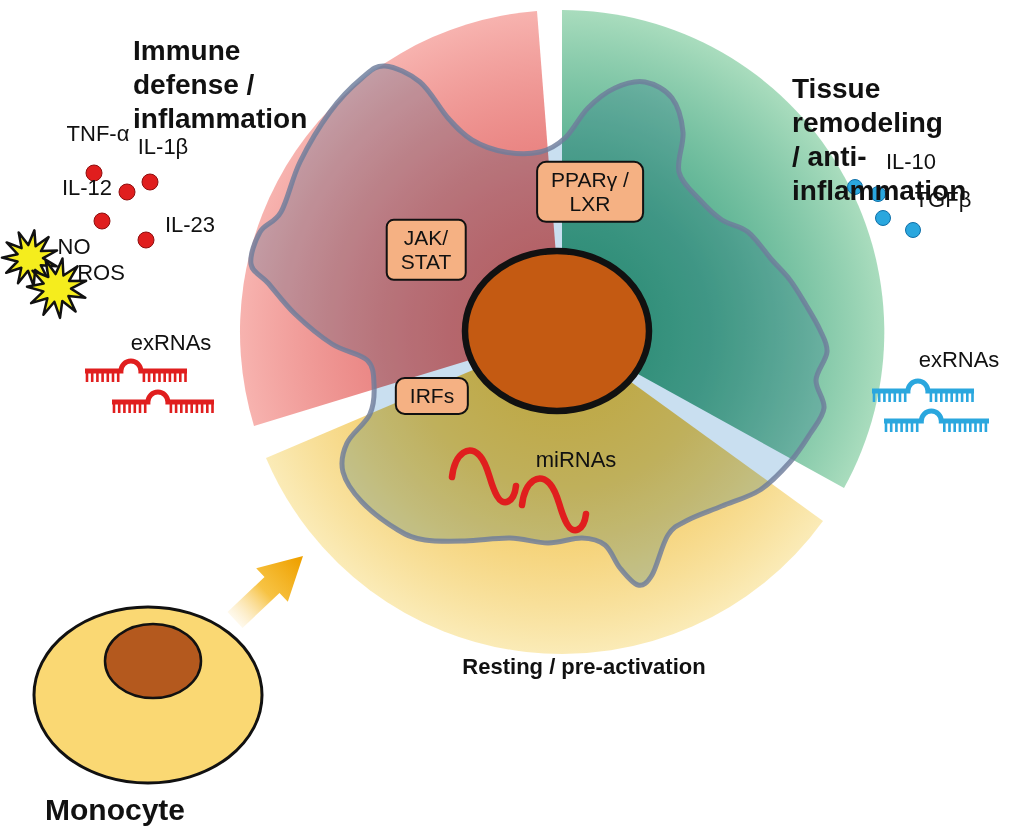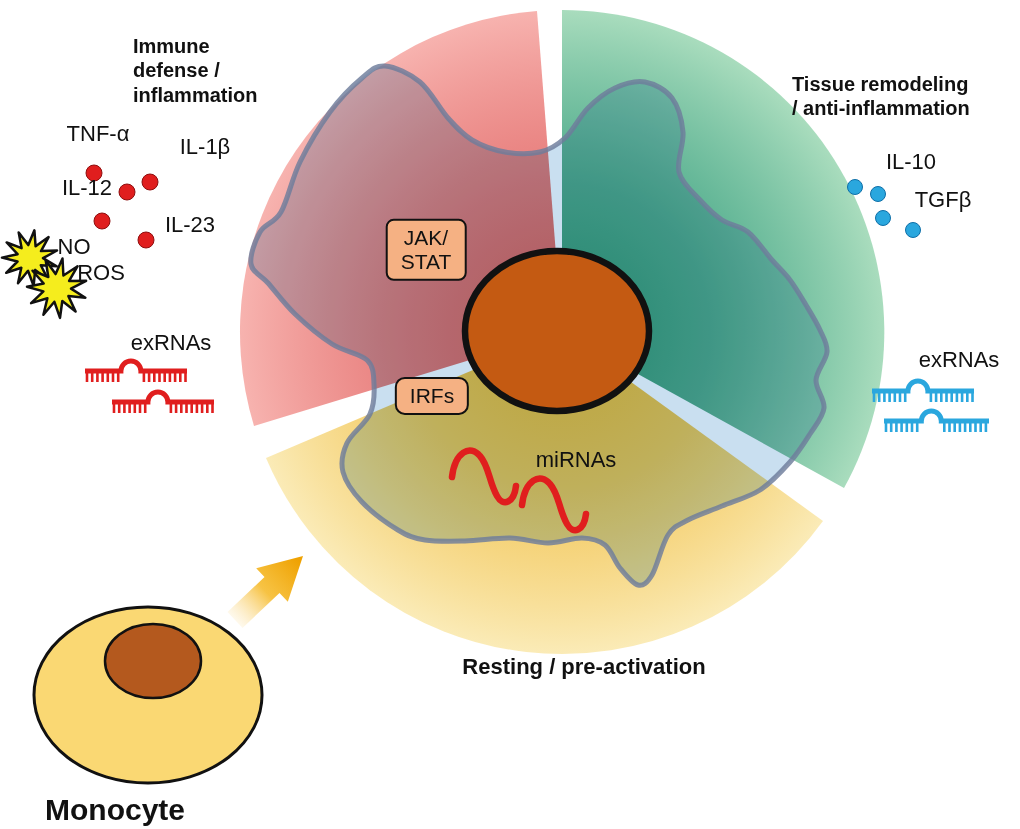--- a/index.html
+++ b/index.html
@@ -1,21 +1,21 @@
 <!DOCTYPE html>
 <html style="--box-fill: #F5B183;"><head>
 <meta charset="utf-8">
 <style>
   html,body{margin:0;padding:0;background:#fff;}
   #stage{position:relative;width:1020px;height:829px;background:#fff;overflow:hidden;
          font-family:"Liberation Sans",sans-serif;color:#111;}
   #scene{position:absolute;left:0;top:0;}
   .lbl{position:absolute;white-space:pre-line;line-height:1.18;color:#111;}
   .centered{transform:translate(-50%,-50%);text-align:center;}
-  .section-lbl{font-weight:bold;font-size:20px;line-height:1.22;}
+  .section-lbl{font-weight:bold;font-size:28px;line-height:1.22;}
   .signal-lbl{font-size:22px;}
   .tfbox{position:absolute;transform:translate(-50%,-50%);text-align:center;
          background:var(--box-fill,#F5B183);border:2.5px solid #111;border-radius:10px;
          padding:5px 13px;font-size:21px;line-height:1.15;white-space:pre-line;}
 </style>
 </head>
 <body>
 
 <div id="stage">
 
@@ -89,29 +89,31 @@
 
   <div class="lbl section-lbl" style="left:133px;top:34px;">Immune
 defense /
 inflammation</div>
   <div class="lbl section-lbl" style="left:792px;top:72px;">Tissue remodeling
 / anti-inflammation</div>
   <div class="lbl section-lbl centered" style="left:584px;top:667px;font-size:22px;">Resting / pre-activation</div>
   <div class="lbl section-lbl" style="left:45px;top:792px;font-size:30px;">Monocyte</div>
 
   <div class="lbl signal-lbl centered" style="left:98px;top:134px;">TNF-α</div>
-  <div class="lbl signal-lbl centered" style="left:163px;top:147px;margin-left:42px;">IL-1β</div>
+  <div class="lbl signal-lbl centered" style="left:163px;top:147px;">IL-1β</div>
   <div class="lbl signal-lbl centered" style="left:87px;top:188px;">IL-12</div>
   <div class="lbl signal-lbl centered" style="left:190px;top:225px;">IL-23</div>
   <div class="lbl signal-lbl centered" style="left:74px;top:247px;">NO</div>
   <div class="lbl signal-lbl centered" style="left:101px;top:273px;">ROS</div>
   <div class="lbl signal-lbl centered" style="left:171px;top:343px;">exRNAs</div>
 
   <div class="lbl signal-lbl centered" style="left:911px;top:162px;">IL-10</div>
   <div class="lbl signal-lbl centered" style="left:943px;top:200px;">TGFβ</div>
   <div class="lbl signal-lbl centered" style="left:959px;top:360px;">exRNAs</div>
 
   <div class="lbl signal-lbl centered" style="left:576px;top:460px;">miRNAs</div>
 
   <div class="tfbox" style="left:426px;top:250px;border-radius:8px;">JAK/
 STAT</div>
+  <div class="tfbox" style="left:590px;top:192px;">PPARγ /
+LXR</div>
   <div class="tfbox" style="left:432px;top:396px;">IRFs</div>
 </div>
 
 </body></html>

